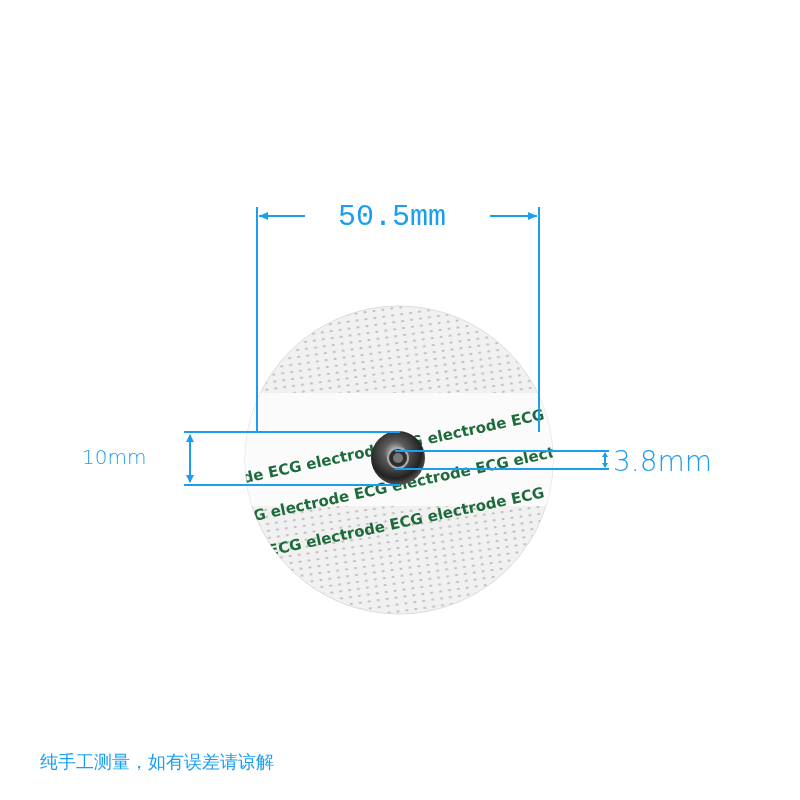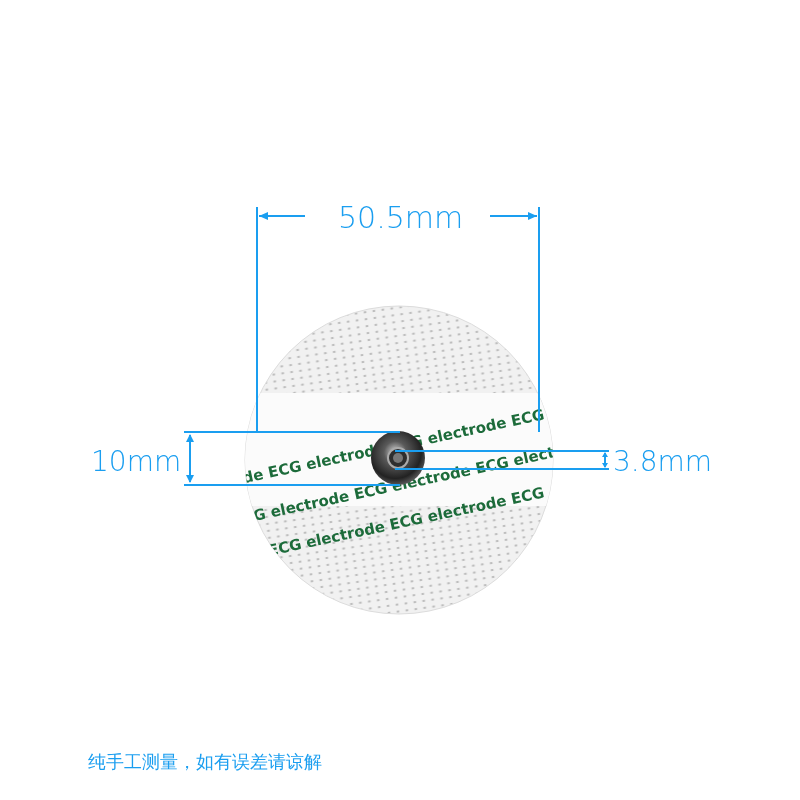--- a/index.html
+++ b/index.html
@@ -62,16 +62,16 @@
     <polygon points="190,483 186,475 194,475" stroke="none"></polygon>
 
     <line x1="395" y1="451" x2="609" y2="451"></line>
     <line x1="395" y1="469" x2="609" y2="469"></line>
     <line x1="605" y1="453" x2="605" y2="467"></line>
     <polygon points="605,452 602,457 608,457" stroke="none"></polygon>
     <polygon points="605,468 602,463 608,463" stroke="none"></polygon>
   </g>
 </svg>
 
-<div class="abs lbl" style="left:338px; top:200px; font-size:30px;">50.5mm</div>
-<div class="abs lbl" style="left:91px; top:445px; font-size:28px;">10mm</div>
+<div class="abs lbl" style="left:338px; top:200px; font-size:30px;font-family:Liberation Mono, monospace;">50.5mm</div>
+<div class="abs lbl" style="left:82px; top:445px; font-size:20px;">10mm</div>
 <div class="abs lbl" style="left:613px; top:445px; font-size:28px;">3.8mm</div>
-<div class="abs lbl" style="left:40px; top:750px; font-size:18px;margin-left:48px;">纯手工测量，如有误差请谅解</div>
+<div class="abs lbl" style="left:40px; top:750px; font-size:18px;">纯手工测量，如有误差请谅解</div>
 
 </body></html>

